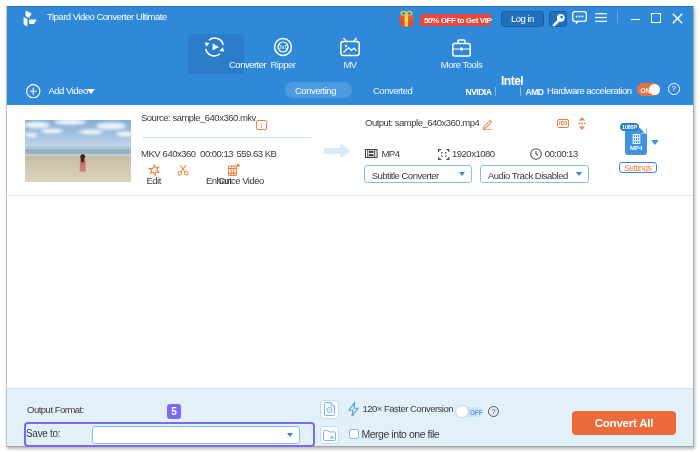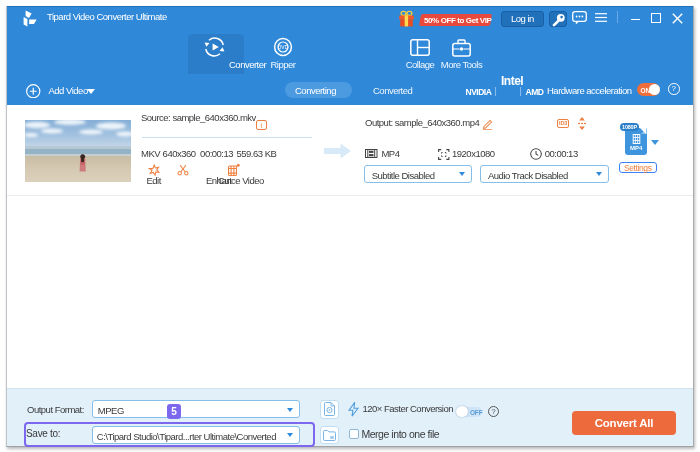--- a/index.html
+++ b/index.html
@@ -100,27 +100,28 @@
     <div class="tab" style="left:248px; width:56px;">
       <svg class="abs" style="left:18px; top:3px;" width="20" height="20" viewBox="0 0 20 20">
         <g stroke="#fff" fill="none">
           <circle cx="10" cy="10" r="8.4" stroke-width="1.5"></circle>
           <circle cx="10" cy="10" r="5.0" stroke-width="1.2"></circle>
         </g>
         <text x="10" y="12.2" font-size="5" fill="#fff" text-anchor="middle" font-family="Liberation Sans">DVD</text>
       </svg>
       <div class="lbl">Ripper</div>
     </div>
-    <div class="tab" style="left:385px; width:56px;">
-      <svg class="abs" style="left:18px; top:5px;" width="20" height="17" viewBox="0 0 20 17">
-        <rect x="0.8" y="0.8" width="18.4" height="15.4" rx="2" fill="none" stroke="#fff" stroke-width="1.5"></rect>
-        <path d="M7.5 0.8 L7.5 16.2" stroke="#fff" stroke-width="1.4"></path>
-        <path d="M7.5 8.5 L19.2 8.5" stroke="#fff" stroke-width="1.4"></path>
-      </svg>
-      <div class="lbl">Collage</div>
+    <div class="tab" style="left:315px; width:56px;">
+      <svg class="abs" style="left:17px; top:3px;" width="22" height="20" viewBox="0 0 22 20">
+        <rect x="1.8" y="4.5" width="18.4" height="14" rx="2.5" fill="none" stroke="#fff" stroke-width="1.5"></rect>
+        <path d="M7 4 L4.5 1 M15 4 L17.5 1" stroke="#fff" stroke-width="1.3"></path>
+        <circle cx="7" cy="9" r="1.2" fill="#fff"></circle>
+        <path d="M4.5 15.5 L9.5 10.5 L12.5 13.5 L15 11 L17.5 13.8" fill="none" stroke="#fff" stroke-width="1.2"></path>
+      </svg>
+      <div class="lbl">MV</div>
     </div>
     <div class="tab" style="left:420px; width:69px;">
       <svg class="abs" style="left:25px; top:4.5px;" width="19" height="18" viewBox="0 0 19 18">
         <rect x="0.8" y="4.5" width="17.4" height="12.5" rx="2" fill="none" stroke="#fff" stroke-width="1.5"></rect>
         <path d="M6 4.5 L6 1.8 Q6 1 6.8 1 L12.2 1 Q13 1 13 1.8 L13 4.5" fill="none" stroke="#fff" stroke-width="1.4"></path>
         <path d="M0.8 10 H7.6 M11.4 10 H18.2" stroke="#fff" stroke-width="1.2"></path>
         <circle cx="9.5" cy="10" r="1.7" fill="#fff"></circle>
       </svg>
       <div class="lbl">More Tools</div>
     </div>
@@ -253,59 +254,54 @@
         </g>
         <path d="M3.5 4.6 L3.5 3.5 L4.6 3.5 M6.9 3.5 L8 3.5 L8 4.6 M8 6.4 L8 7.5 L6.9 7.5 M4.6 7.5 L3.5 7.5 L3.5 6.4" stroke="#444" stroke-width="0.9" fill="none"></path>
       </svg>
       <div class="s t333" style="left:445px; top:44px;">1920x1080</div>
       <svg class="abs" style="left:522.5px; top:43px;" width="12" height="12" viewBox="0 0 12 12">
         <circle cx="6" cy="6" r="5.3" fill="none" stroke="#444" stroke-width="1.05"></circle>
         <path d="M6 3 V6 L8.2 7.4" fill="none" stroke="#444" stroke-width="1.05"></path>
       </svg>
       <div class="s t333" style="left:537.7px; top:44px;">00:00:13</div>
       <div class="dd" style="left:356.7px; top:59.5px; width:108px; height:18.5px;">
-          <span class="txt">Subtitle Disabled</span>
+          <span class="txt">Subtitle Converter</span>
           <span class="arr"></span>
         </div>
-      <div class="dd" style="left:473px; top:59.5px; width:129px; height:18.5px;">
+      <div class="dd" style="left:473px; top:59.5px; width:109px; height:18.5px;">
           <span class="txt">Audio Track Disabled</span>
           <span class="arr"></span>
         </div>
       <div class="abs" style="left:618.4px; top:22.5px; width:21.5px; height:27.5px; background:#3e95dd; border-radius:3px;"></div>
       <div class="abs" style="left:633.9px; top:22.5px; width:0; height:0; border-left:6px solid transparent; border-bottom:6px solid #8ec4ec; border-top:0; border-right:0;"></div>
       <div class="abs" style="left:632.9px; top:22.5px; height:0; border-top:6px solid #fff; border-left:6px solid transparent; width:0;"></div>
       <div class="abs" style="left:613px; top:18px; width:19px; height:8px; background:#2d7fc8; border-radius:4px; color:#fff; font-size:5.5px; font-weight:bold; text-align:center; line-height:8px; letter-spacing:-0.2px;">1080P</div>
       <svg class="abs" style="left:624.5px; top:28.5px;" width="9" height="10" viewBox="0 0 9 10">
         <rect x="1.2" y="0.5" width="6.6" height="9" fill="none" stroke="#fff" stroke-width="1"></rect>
         <path d="M3.4 0.5 V9.5 M5.6 0.5 V9.5" stroke="#fff" stroke-width="0.8"></path>
         <path d="M1.2 3.5 H7.8 M1.2 6.5 H7.8" stroke="#fff" stroke-width="0.8"></path>
       </svg>
       <div class="abs" style="left:618.4px; top:40px; width:21.5px; font-size:6px; font-weight:bold; color:#fff; text-align:center; letter-spacing:0;">MP4</div>
       <div class="abs" style="left:643.5px; top:34.5px; width:0; height:0; border-left:4px solid transparent; border-right:4px solid transparent; border-top:5px solid #3e95dd;"></div>
       <div class="abs" style="left:612px; top:56.5px; width:37.5px; height:11.5px; border:1px solid #3b82f6; border-radius:3px; color:#ef8040; font-size:8.5px; letter-spacing:-0.4px; text-align:center; line-height:10.5px;">Settings</div>
     </div>
   </div>
 
   <div id="footer">
     <div class="s t333" style="left:20px; top:16px;">Output Format:</div>
-    <div class="dd" style="left:84.8px; top:11px; width:208px; height:18px;">
-        <span class="txt" style="left:5px;">MPEG</span>
-        <span class="arr"></span>
-      </div>
     <div class="abs" style="left:160px; top:15px; width:14px; height:15px; background:#7b68ee; border-radius:3px; color:#fff; font-size:10px; font-weight:bold; text-align:center; line-height:15px;">5</div>
     <div class="abs" style="left:312.6px; top:11px; width:19px; height:18.5px; background:#fdfeff; border:1px solid #c3ddf2; border-radius:3px;"></div>
     <svg class="abs" style="left:316.6px; top:13px;" width="11" height="14" viewBox="0 0 11 14">
       <path d="M0.5 1.5 Q0.5 0.5 1.5 0.5 L7 0.5 L10.5 4 L10.5 12.5 Q10.5 13.5 9.5 13.5 L1.5 13.5 Q0.5 13.5 0.5 12.5 Z" fill="none" stroke="#79b4e4" stroke-width="1"></path>
       <path d="M7 0.5 L7 4 L10.5 4" fill="none" stroke="#79b4e4" stroke-width="0.9"></path>
       <circle cx="5.5" cy="8" r="2.6" fill="none" stroke="#79b4e4" stroke-width="1"></circle>
       <circle cx="5.5" cy="8" r="0.8" fill="#79b4e4"></circle>
     </svg>
     <div class="abs t333" style="left:19px; top:40px; font-size:10px; letter-spacing:-0.3px; line-height:10px; white-space:pre;">Save to:</div>
     <div class="dd" style="left:84.8px; top:36.5px; width:208px; height:18px;">
-        <span class="txt" style="left:4px;">C:\Tipard Studio\Tipard...rter Ultimate\Converted</span>
         <span class="arr"></span>
       </div>
     <div class="abs" style="left:16.5px; top:33px; width:291px; height:24.5px; border:2.5px solid #7b68ee; border-radius:4px;"></div>
     <div class="abs" style="left:312.6px; top:36.5px; width:19px; height:18.5px; background:#fdfeff; border:1px solid #c3ddf2; border-radius:3px;"></div>
     <svg class="abs" style="left:315.6px; top:40.5px;" width="13" height="11" viewBox="0 0 13 11">
       <path d="M0.5 1.8 Q0.5 0.5 1.8 0.5 L4.6 0.5 L6 1.9 L11.2 1.9 Q12.5 1.9 12.5 3.2 L12.5 9.2 Q12.5 10.5 11.2 10.5 L1.8 10.5 Q0.5 10.5 0.5 9.2 Z" fill="none" stroke="#79b4e4" stroke-width="1"></path>
       <rect x="7.2" y="6.2" width="3.6" height="2.6" fill="#9cc6ec"></rect>
     </svg>
     <svg class="abs" style="left:341px; top:12.5px;" width="11" height="15" viewBox="0 0 11 15">
       <path d="M6.6 0.6 L1 8.3 H4.9 L4 14.2 L10 6.3 H6 Z" fill="none" stroke="#4a9bdc" stroke-width="1.05"></path>

